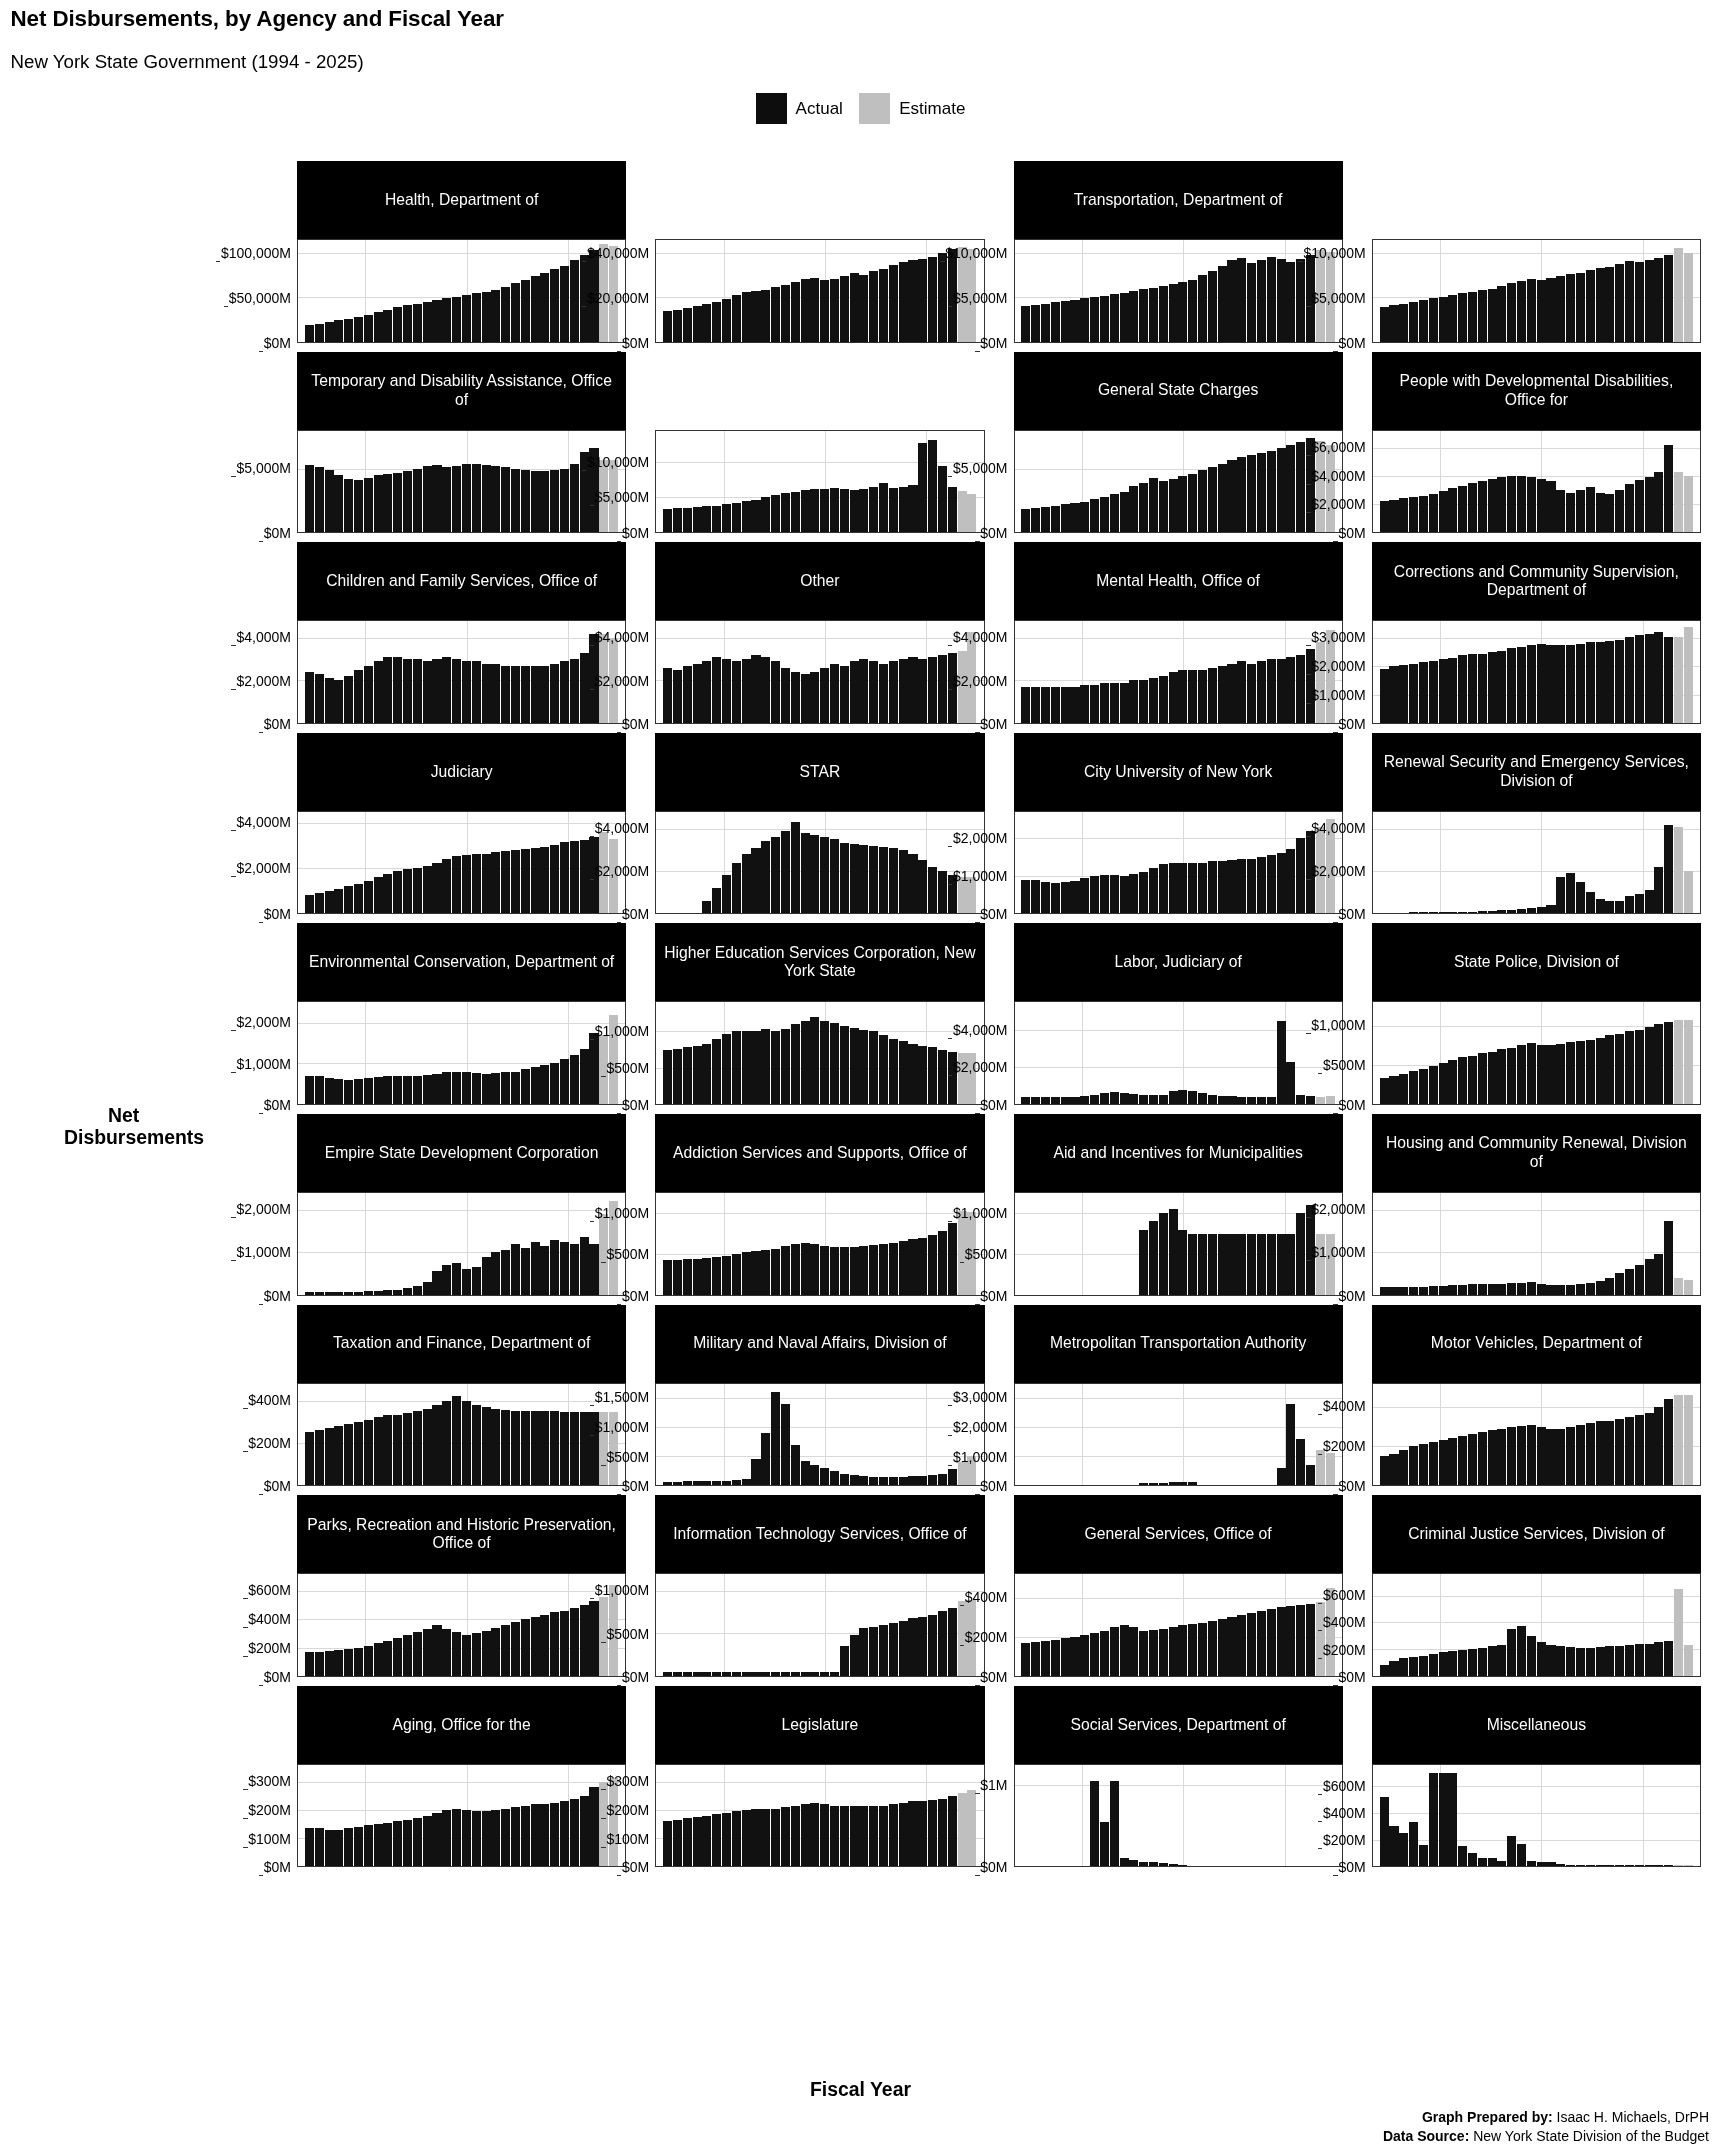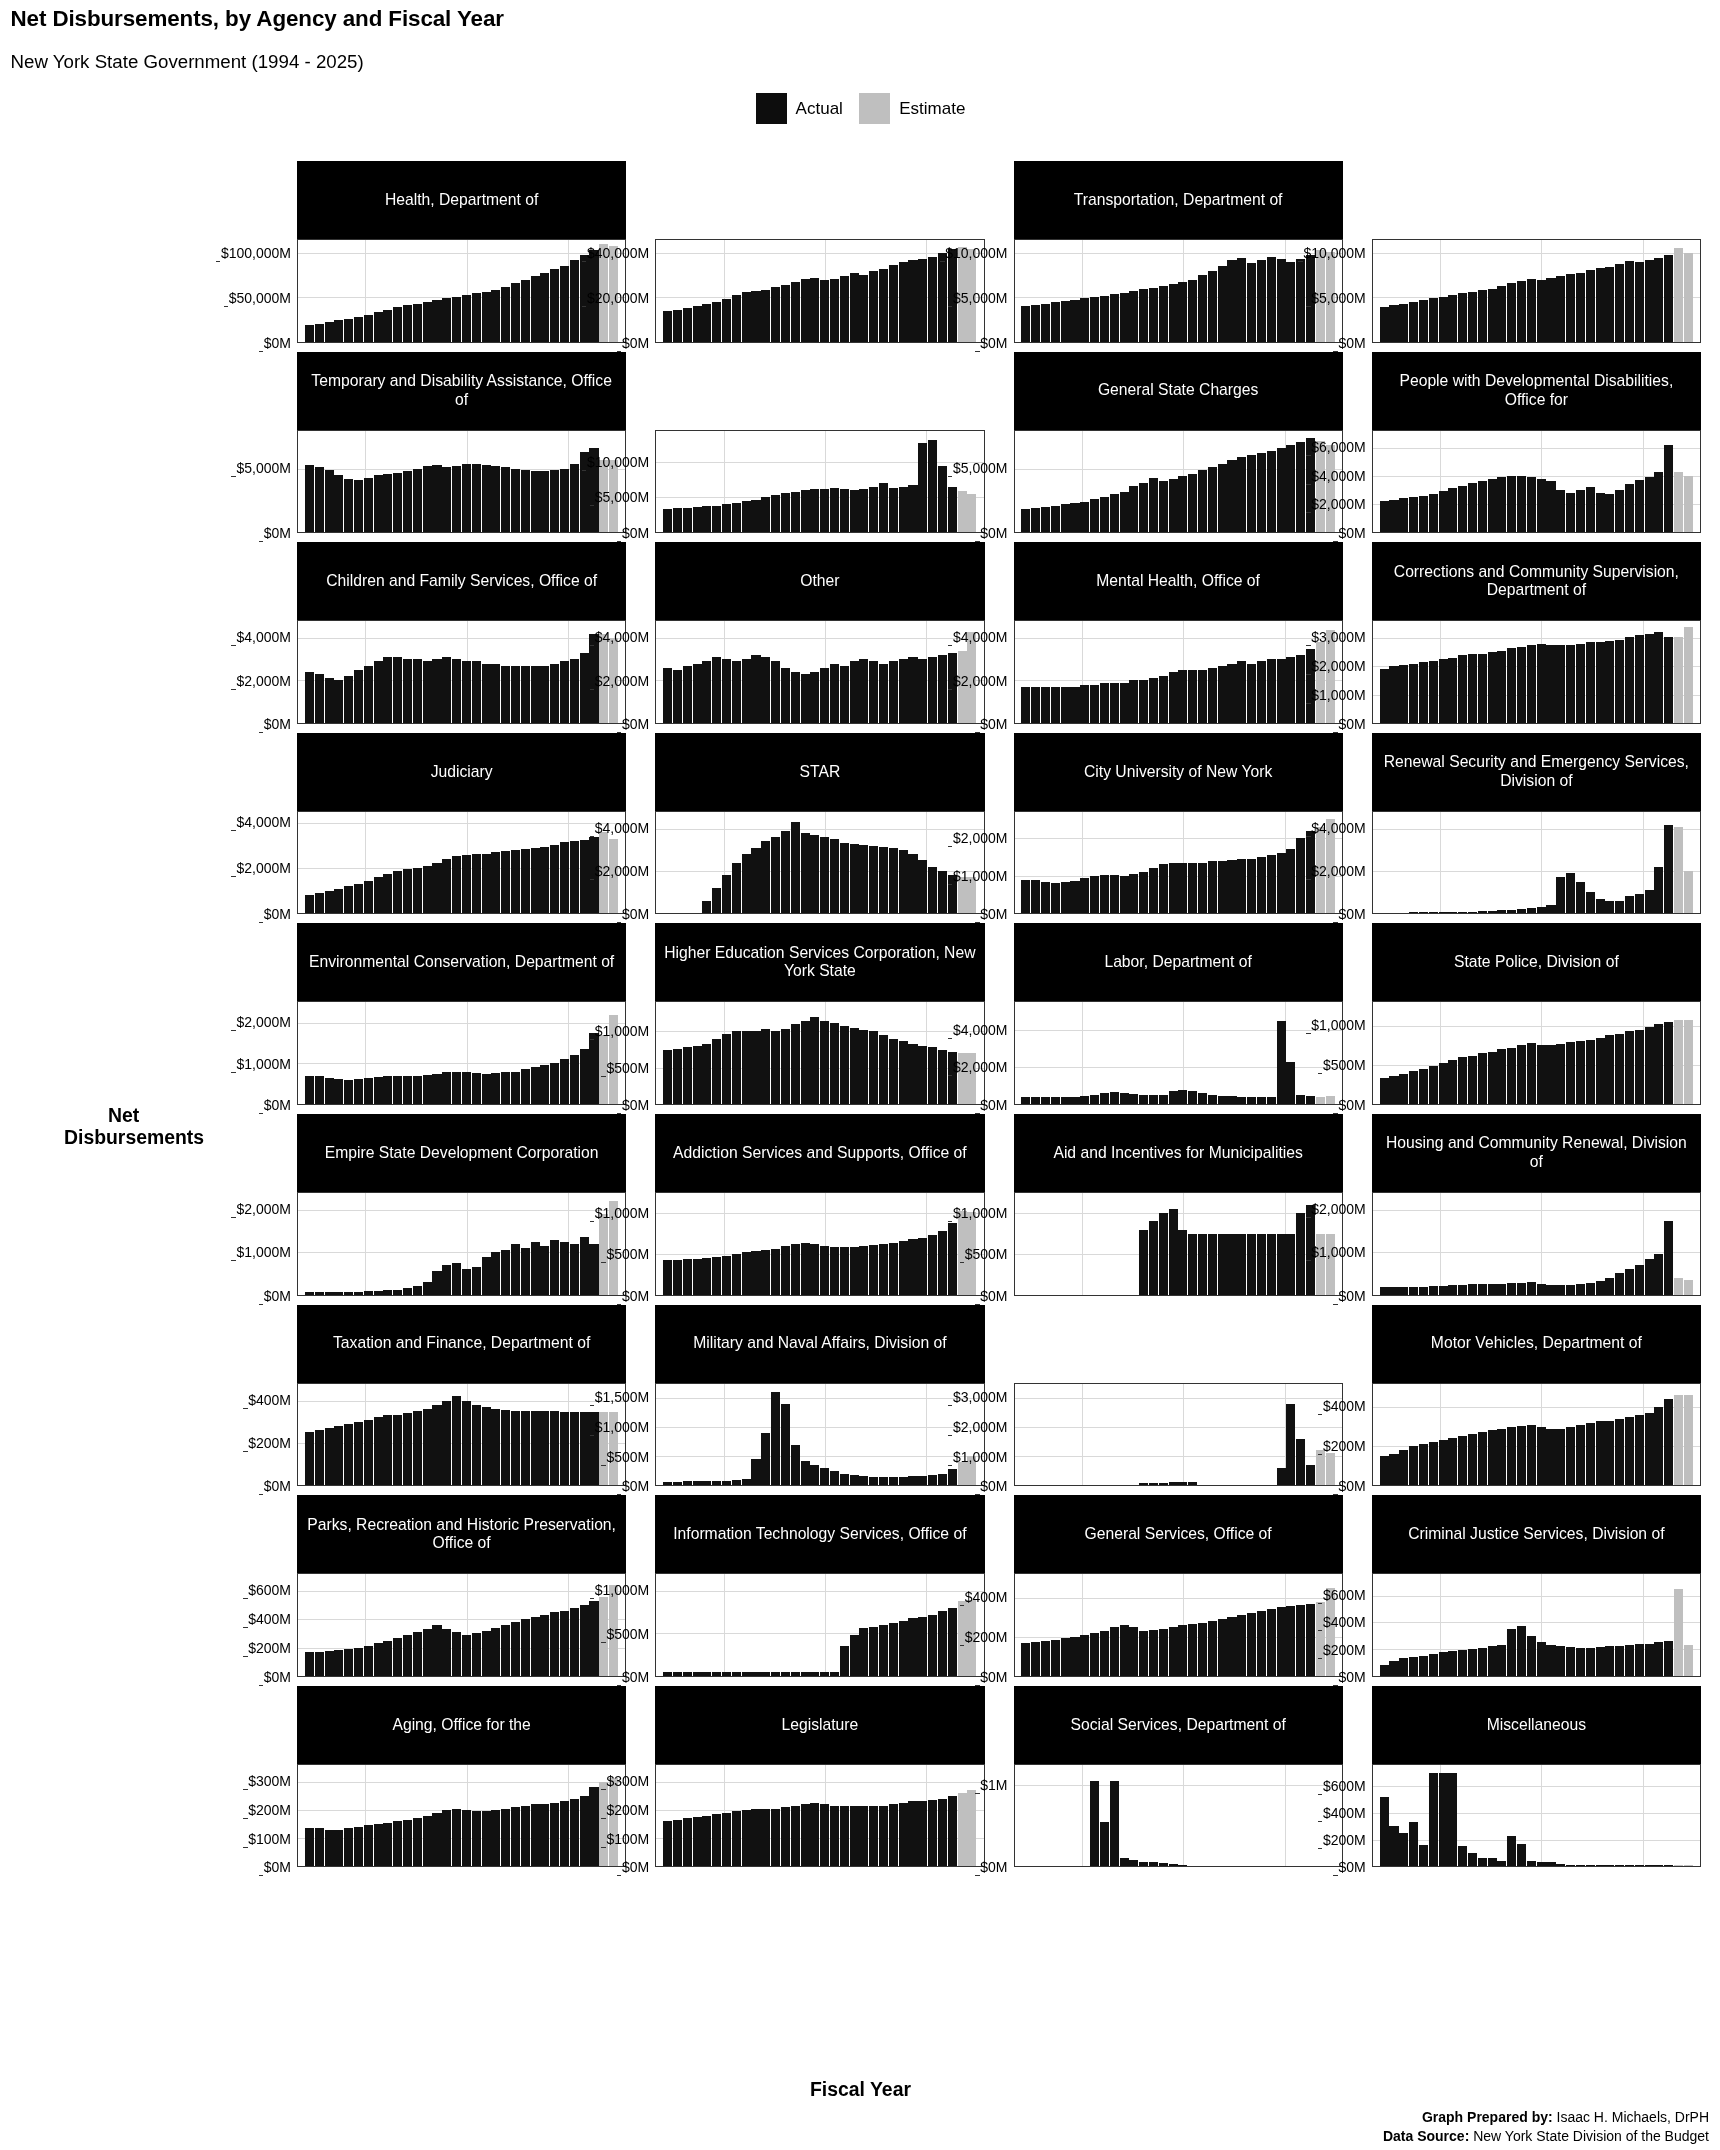--- a/index.html
+++ b/index.html
@@ -1147,21 +1147,21 @@
             </div>
           </div>
           <div class="ylabels">
             <div class="ylab" style="top: 100%;">$0M<div class="ytick"></div></div>
             <div class="ylab" style="top: 64.2857%;">$500M<div class="ytick"></div></div>
             <div class="ylab" style="top: 28.5714%;">$1,000M<div class="ytick"></div></div>
           </div>
         </div>
       </div>
       <div class="facet">
-        <div class="facet-strip">Labor, Department of</div>
+        <div class="facet-strip">Labor, Judiciary of</div>
         <div class="panel-wrap">
           <div class="panel">
             <div class="gridline" style="top: 100%;"></div>
             <div class="gridline" style="top: 63.6364%;"></div>
             <div class="gridline" style="top: 27.2727%;"></div>
             <div class="vgridline" style="left: 20.5806%;"></div>
             <div class="vgridline" style="left: 51.5484%;"></div>
             <div class="vgridline" style="left: 82.5161%;"></div>
             <div class="bars">
               <div class="bar" style="height: 7.27273%;"></div>
@@ -1565,20 +1565,21 @@
           </div>
           <div class="ylabels">
             <div class="ylab" style="top: 100%;">$0M<div class="ytick"></div></div>
             <div class="ylab" style="top: 71.4286%;">$500M<div class="ytick"></div></div>
             <div class="ylab" style="top: 42.8571%;">$1,000M<div class="ytick"></div></div>
             <div class="ylab" style="top: 14.2857%;">$1,500M<div class="ytick"></div></div>
           </div>
         </div>
       </div>
       <div class="facet">
+        <div class="facet-strip">Metropolitan Transportation Authority</div>
         <div class="panel-wrap">
           <div class="panel">
             <div class="gridline" style="top: 100%;"></div>
             <div class="gridline" style="top: 71.4286%;"></div>
             <div class="gridline" style="top: 42.8571%;"></div>
             <div class="gridline" style="top: 14.2857%;"></div>
             <div class="vgridline" style="left: 20.5806%;"></div>
             <div class="vgridline" style="left: 51.5484%;"></div>
             <div class="vgridline" style="left: 82.5161%;"></div>
             <div class="bars">

